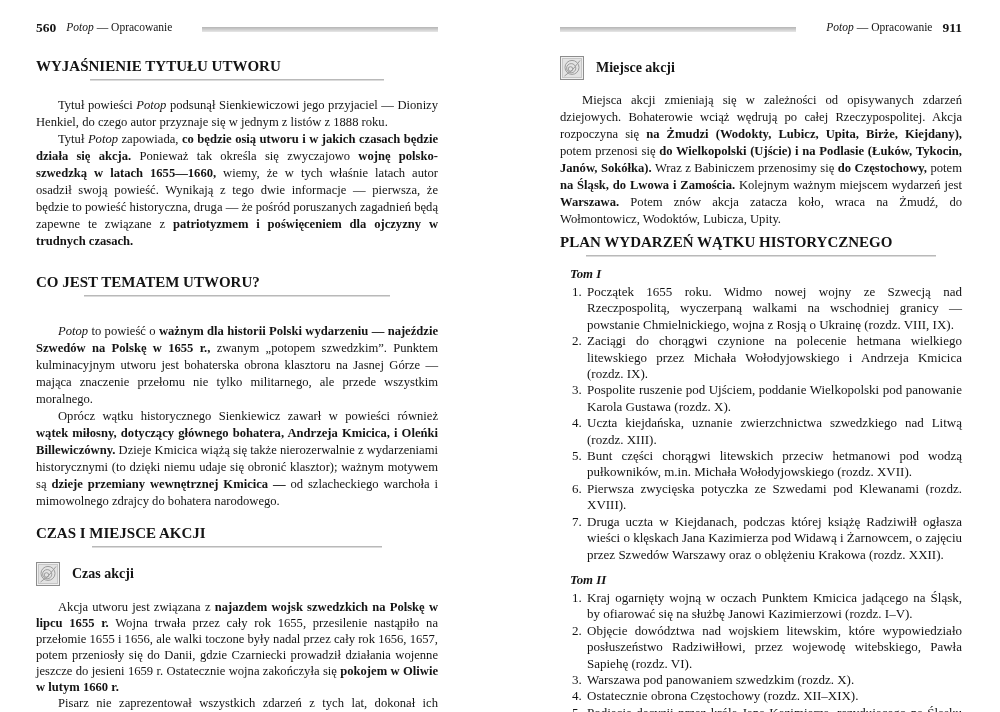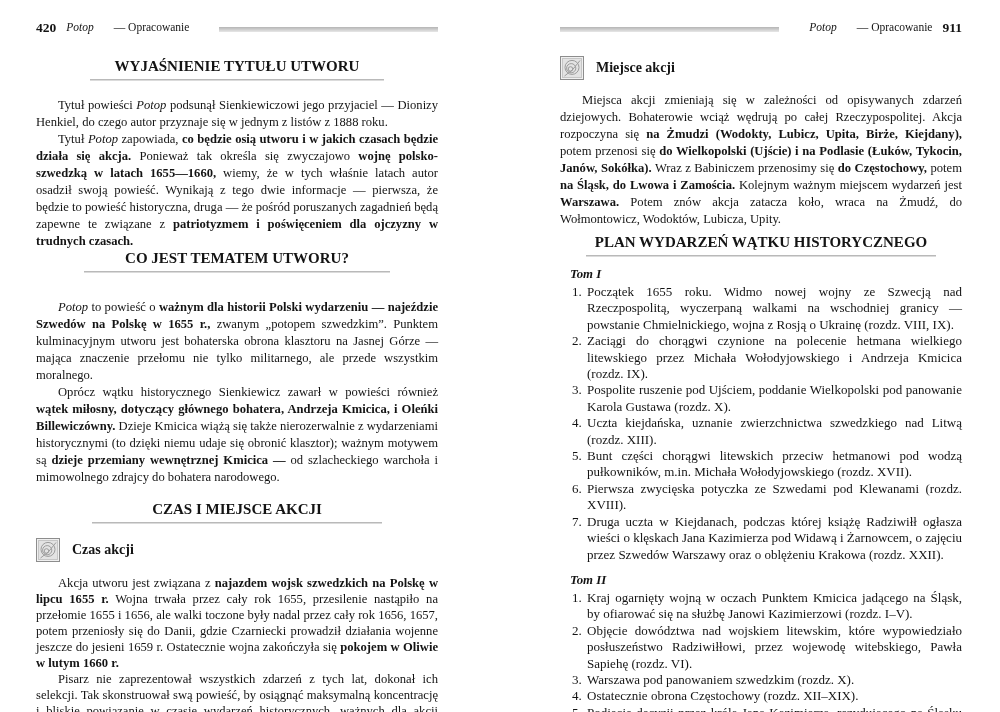--- a/index.html
+++ b/index.html
@@ -11,33 +11,33 @@
   }
   .page{position:absolute;top:20px;width:402px;}
   .page-left{left:36px;}
   .page-right{left:560px;}
 
   
   .p-header{display:flex;align-items:flex-end;height:14px;}
   .page-num{font-weight:bold;font-size:13.5px;line-height:13px;}
   .running{font-size:11.5px;line-height:13px;margin-left:10px;white-space:nowrap;}
   .running .i{font-style:italic;}
-  .running .rest{margin-left:20px;}
+  .running .rest{margin-left:3px;}
   .hbar{flex:1;height:5px;background:linear-gradient(to bottom,#b5b5b5,#e7e7e7);align-self:center;margin-top:4px;}
   .p-header.left .hbar{margin-left:30px;}
   .p-header.right .hbar{margin-right:30px;}
   .p-header.right .running{margin-left:0;margin-right:10px;}
 
   
-  .sec-head{text-align:center;font-weight:bold;font-size:15px;line-height:17px;margin:0;}
+  .sec-head{text-align:left;font-weight:bold;font-size:15px;line-height:17px;margin:0;}
   .head-rule{height:2px;background:linear-gradient(to bottom,#a8a8a8,#ececec);margin:4px auto 0;}
   .rule-73{width:73%;} .rule-76{width:76%;} .rule-72{width:72%;} .rule-87{width:87%;}
 
   .mt-h1{margin-top:24px;}
-  .mt-h2{}
+  .mt-h2{margin-top:24px;}
   .mt-h3{margin-top:15px;}
   .mt-h4{margin-top:6px;}
 
   
   p.body{
     margin:0;font-size:12.6px;line-height:17px;text-align:justify;text-indent:22px;
   }
   p.body .b{font-weight:bold;}
   p.body .i{font-style:italic;}
   .para-block{margin-top:16px;}
@@ -55,21 +55,21 @@
   ol.plan li{
     font-size:13px;line-height:16.4px;text-align:justify;padding-left:2px;
   }
 </style>
 </head>
 <body>
 
 <div class="page page-left">
 
   <div class="p-header left">
-    <span class="page-num">420</span>
+    <span class="page-num">560</span>
     <span class="running"><span class="i">Potop</span><span class="rest">— Opracowanie</span></span>
     <span class="hbar"></span>
   </div>
 
   <div class="mt-h1">
     <h2 class="sec-head">WYJAŚNIENIE TYTUŁU UTWORU</h2>
     <div class="head-rule rule-73"></div>
   </div>
 
   <div class="para-block">

